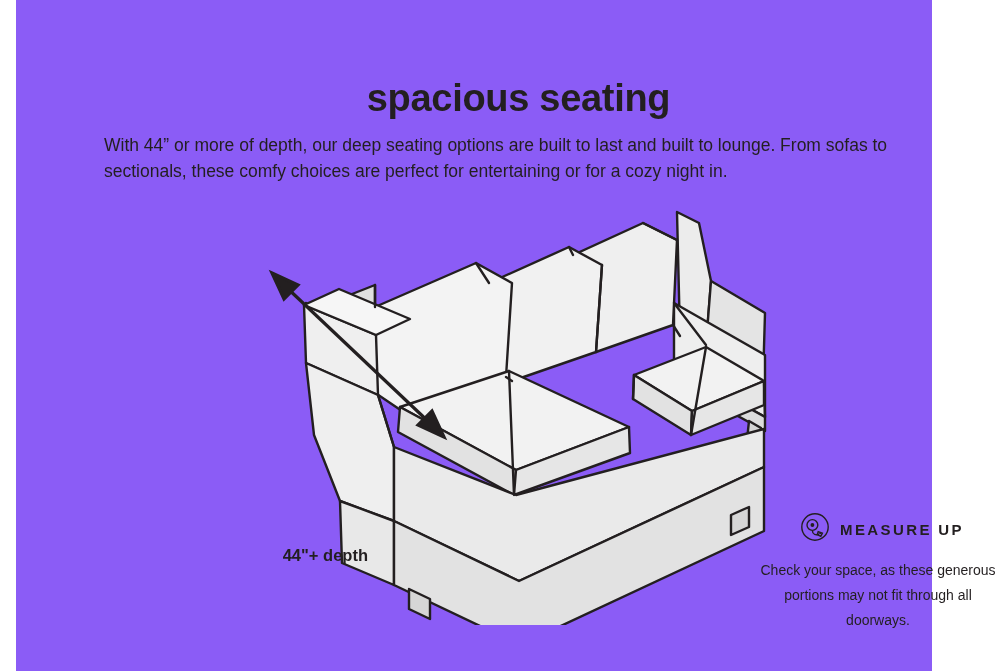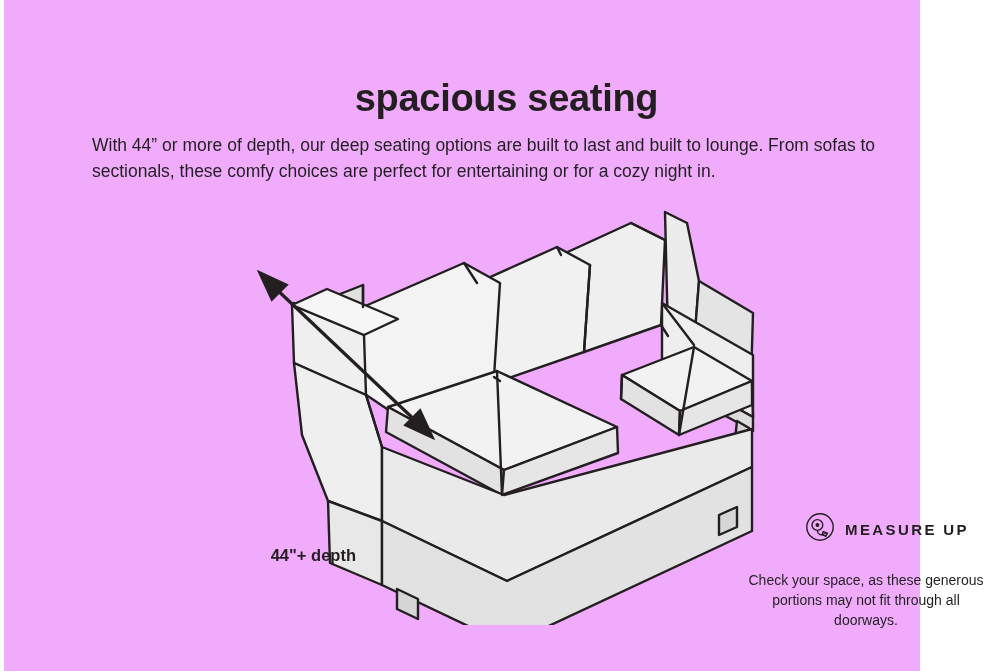--- a/index.html
+++ b/index.html
@@ -10,24 +10,24 @@
   body {
     width: 1005px;
     height: 671px;
     position: relative;
     overflow: hidden;
     font-family: "Liberation Sans", sans-serif;
     color: #231f20;
   }
   #page {
     position: absolute;
-    left: 4px; top: 0;
+    left: 16px; top: 0;
     width: 916px;
     height: 671px;
-    background: #f0abfc;
+    background: #8b5cf6;
   }
   .headline {
     position: absolute;
     left: 0;
     top: 52px;
     width: 1005px;
     text-align: center;
     font-size: 38px;
     font-weight: bold;
     letter-spacing: -0.3px;
@@ -64,35 +64,35 @@
   .measure-block {
     position: absolute;
     left: 742px;
     top: 512px;
     width: 240px;
   }
   .measure-head {
     display: flex;
     align-items: center;
     gap: 10px;
-    justify-content: center;
+    justify-content: flex-start;
     padding-left: 42px;
   }
   .measure-title {
     font-size: 15px;
     font-weight: bold;
     letter-spacing: 2.4px;
     color: #231f20;
   }
   .measure-note {
-    margin-top: 24px;
+    margin-top: 12px;
     width: 240px;
     text-align: center;
     font-size: 14px;
-    line-height: 20px;
+    line-height: 25px;
     color: #231f20;
   }
 </style>
 </head>
 <body>
 
 <div id="page">
 
   <h1 class="headline">spacious seating</h1>
 

